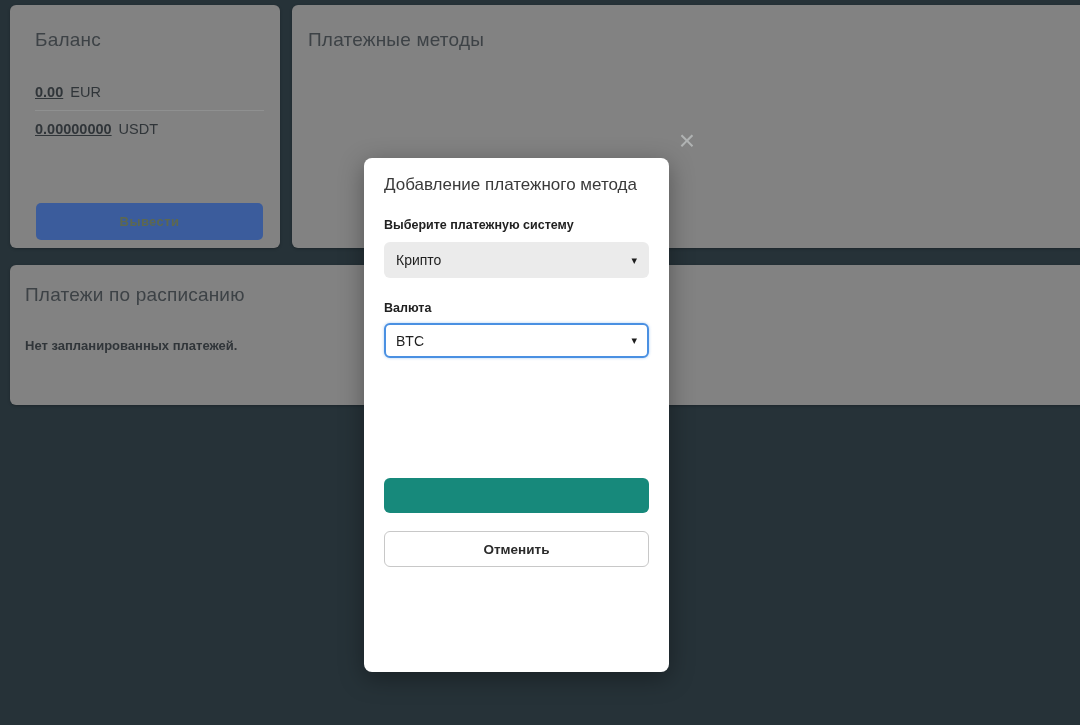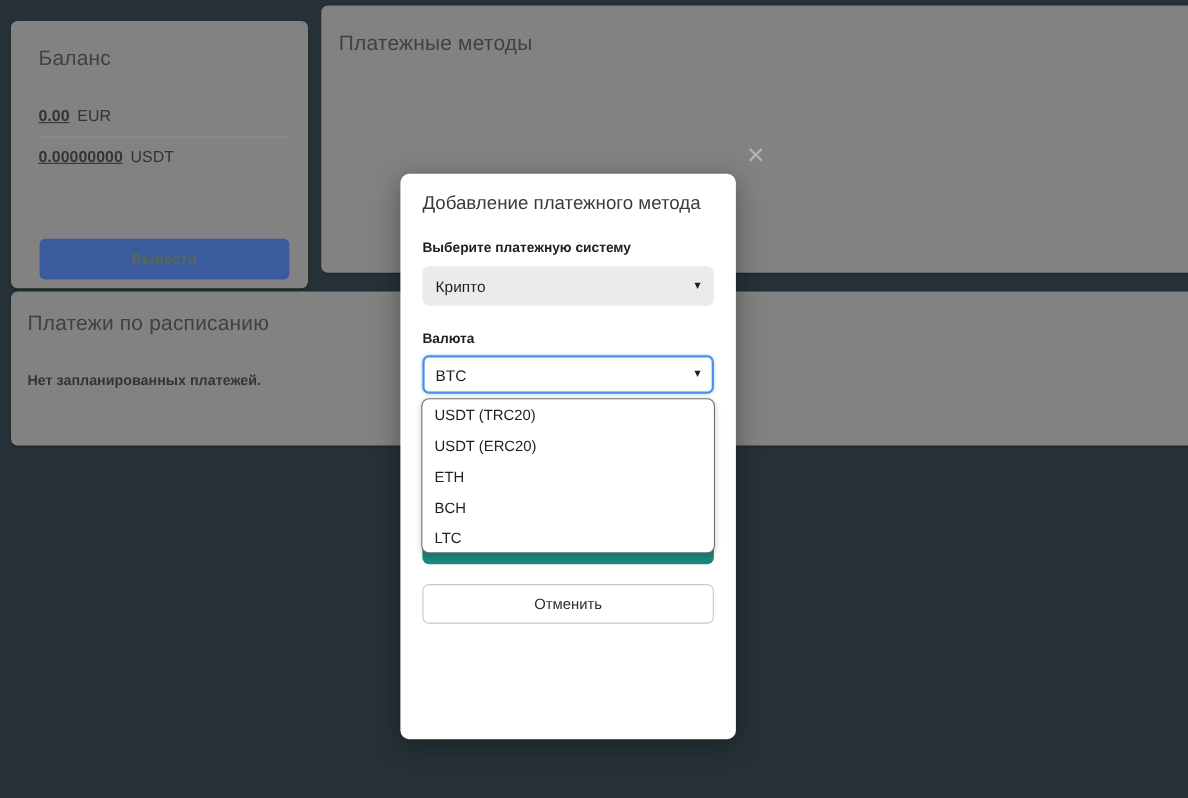--- a/index.html
+++ b/index.html
@@ -8,21 +8,21 @@
     --modal-bg:#ffffff; --modal-title:#3a3a3a; --label-text:#212121; --select-bg:#ebebeb;
     --select-text:#1f1f1f; --focus-border:#4a90e2; --list-border:#6f6f6f; --submit-teal:#17897b;
     --cancel-border:#c8c8c8; --cancel-text:#2b2b2b; --close-icon:#b0b3b3;
   }
   *{margin:0;padding:0;box-sizing:border-box;}
   html,body{width:1080px;height:725px;}
   body{font-family:"Liberation Sans","DejaVu Sans",sans-serif;background:var(--page-bg);}
   #page{position:relative;width:1080px;height:725px;overflow:hidden;background:var(--page-bg);}
 
   .card{position:absolute;background:var(--card-bg);border-radius:6px;box-shadow:0 1px 3px rgba(0,0,0,.25);}
-  #balance-card{left:10px;top:19px;width:270px;height:243px;}
+  #balance-card{left:10px;top:5px;width:270px;height:243px;}
   #methods-card{left:292px;top:5px;width:798px;height:243px;border-top-right-radius:0;border-bottom-right-radius:0;}
   #schedule-card{left:10px;top:265px;width:1080px;height:140px;border-top-right-radius:0;border-bottom-right-radius:0;}
 
   .card-title{position:absolute;font-size:19px;letter-spacing:.2px;color:var(--card-title);}
   #balance-card .card-title{left:25px;top:24px;}
   #methods-card .card-title{left:16px;top:24px;}
   #schedule-card .card-title{left:15px;top:19px;}
 
   .balance-rows{position:absolute;left:25px;top:69px;width:229px;}
   .balance-row{height:37px;line-height:37px;border-bottom:1px solid var(--separator);font-size:14.5px;color:var(--card-text);}
@@ -55,21 +55,21 @@
 
   .option-list{position:absolute;left:19px;top:204px;width:267px;height:141px;background:#fff;
     border:1px solid var(--list-border);border-radius:7px;box-shadow:0 2px 6px rgba(0,0,0,.2);
     padding:1px 0;z-index:3;overflow:hidden;}
   .option-item{height:28px;line-height:28px;padding-left:11px;font-size:13.5px;color:var(--select-text);cursor:pointer;}
 
   .submit-btn{position:absolute;left:20px;top:320px;width:265px;height:35px;background:var(--submit-teal);
     border:none;border-radius:6px;z-index:1;cursor:pointer;}
 
   .cancel-btn{position:absolute;left:20px;top:373px;width:265px;height:36px;background:#fff;
-    border:1px solid var(--cancel-border);border-radius:6px;font-family:inherit;font-size:13.5px;font-weight:normal;
+    border:1px solid var(--cancel-border);border-radius:6px;font-family:inherit;font-size:13.5px;font-weight:bold;
     color:var(--cancel-text);cursor:pointer;}
 </style>
 </head>
 <body>
 
 <div id="page">
 
   <div class="card" id="balance-card">
     <div class="card-title">Баланс</div>
     <div class="balance-rows">
@@ -102,25 +102,18 @@
       <span>Крипто</span>
       <span class="caret">▾</span>
     </div>
 
     <div class="field-label" id="label-currency">Валюта</div>
     <div class="select" id="select-currency">
       <span>BTC</span>
       <span class="caret">▾</span>
     </div>
 
-    <div class="option-list">
-      <div class="option-item">USDT (TRC20)</div>
-      <div class="option-item">USDT (ERC20)</div>
-      <div class="option-item">ETH</div>
-      <div class="option-item">BCH</div>
-      <div class="option-item">LTC</div>
-    </div>
 
     <button class="submit-btn"></button>
     <button class="cancel-btn">Отменить</button>
   </div>
 
 </div>
 
 </body></html>

